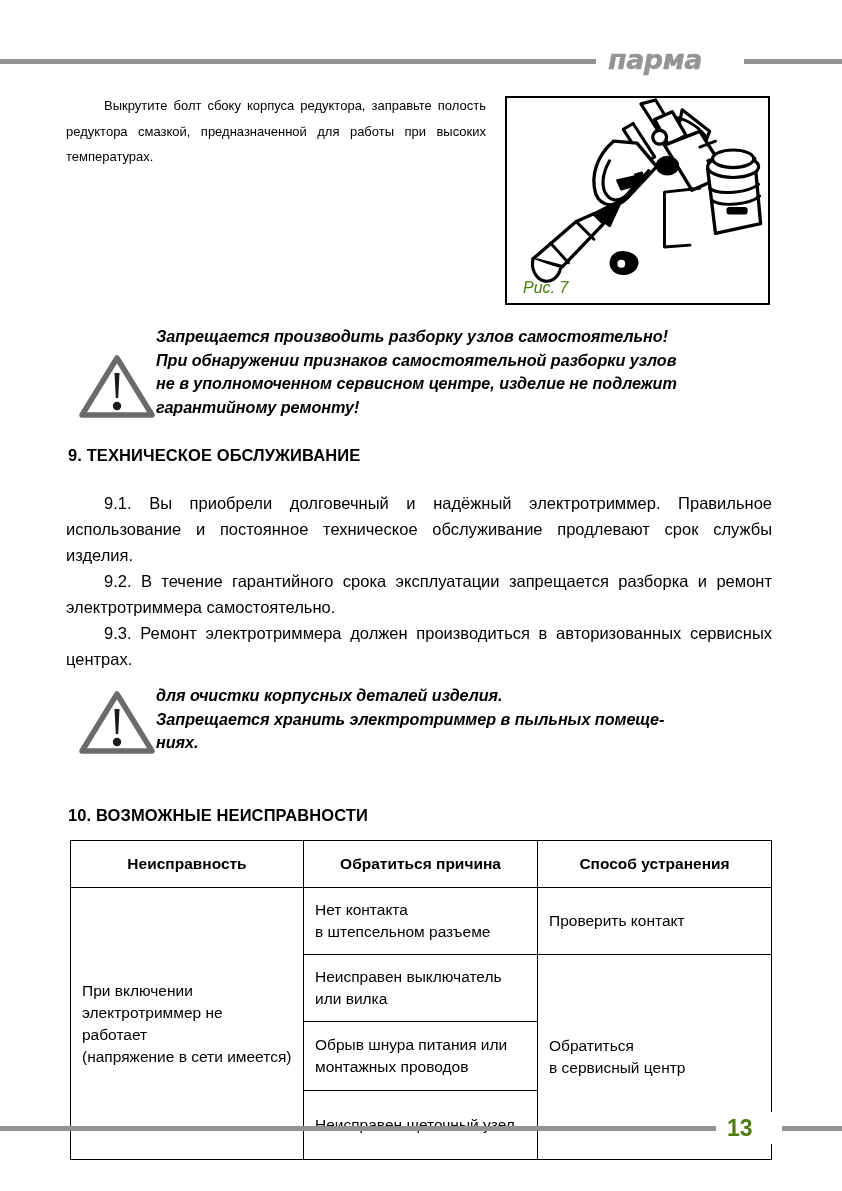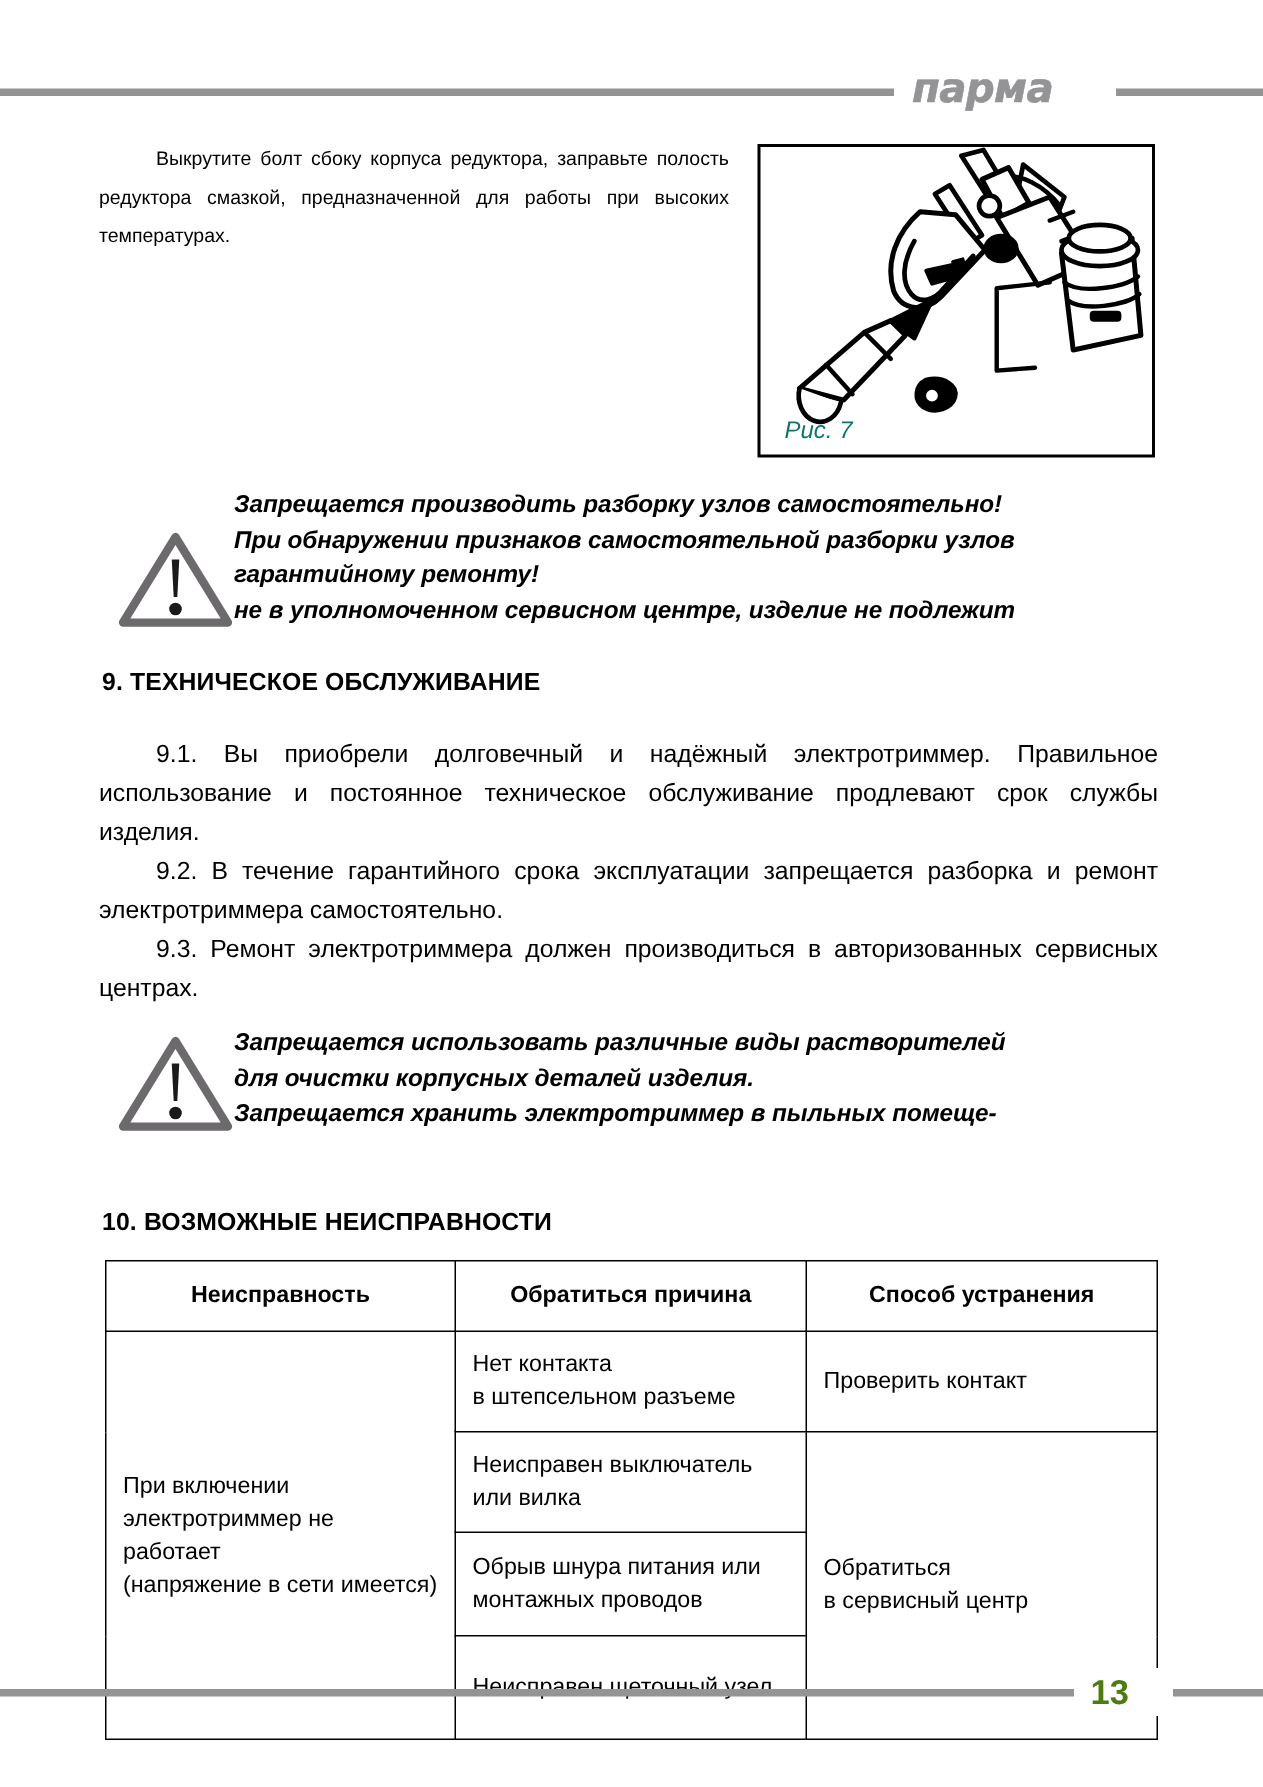--- a/index.html
+++ b/index.html
@@ -81,21 +81,21 @@
     top: 0;
     width: 100%;
     height: 100%;
   }
   .figure-caption {
     position: absolute;
     left: 16px;
     bottom: 6px;
     font-size: 16px;
     font-style: italic;
-    color: #0f766e;
+    color: #4d7c0f;
   }
 
   
   .warn {
     position: absolute;
     display: flex;
     align-items: flex-end;
   }
   .warn-icon {
     flex: 0 0 auto;
@@ -260,40 +260,40 @@
 
   <div class="warn" id="warn1">
     <svg class="warn-icon" viewBox="0 0 78 66">
       <path d="M39 5 L74 62 L4 62 Z" fill="none" stroke="#6d6a6d" stroke-width="5.5" stroke-linejoin="round"></path>
       <path d="M36.5 20 L41.5 20 L40.2 45 L37.8 45 Z" fill="#1a1a1a"></path>
       <circle cx="39" cy="53" r="4.2" fill="#1a1a1a"></circle>
     </svg>
     <div class="warn-text">
       <div>Запрещается производить разборку узлов самостоятельно!</div>
       <div>При обнаружении признаков самостоятельной разборки узлов</div>
+      <div>не в уполномоченном сервисном центре, изделие не подлежит</div>
       <div>гарантийному ремонту!</div>
-      <div>не в уполномоченном сервисном центре, изделие не подлежит</div>
     </div>
   </div>
 
   <div class="section-heading" id="heading9">9. ТЕХНИЧЕСКОЕ ОБСЛУЖИВАНИЕ</div>
   <div class="body-para" id="para91">9.1. Вы приобрели долговечный и надёжный электротриммер. Правильное использование и постоянное техническое обслуживание продлевают срок службы изделия.</div>
   <div class="body-para" id="para92">9.2. В течение гарантийного срока эксплуатации запрещается разборка и ремонт электротриммера самостоятельно.</div>
   <div class="body-para" id="para93">9.3. Ремонт электротриммера должен производиться в авторизованных сервисных центрах.</div>
 
   <div class="warn" id="warn2">
     <svg class="warn-icon" viewBox="0 0 78 66">
       <path d="M39 5 L74 62 L4 62 Z" fill="none" stroke="#6d6a6d" stroke-width="5.5" stroke-linejoin="round"></path>
       <path d="M36.5 20 L41.5 20 L40.2 45 L37.8 45 Z" fill="#1a1a1a"></path>
       <circle cx="39" cy="53" r="4.2" fill="#1a1a1a"></circle>
     </svg>
     <div class="warn-text">
-      <div>Запрещается использовать различные виды растворителей</div>
       <div>для очистки корпусных деталей изделия.</div>
       <div>Запрещается хранить электротриммер в пыльных помеще-</div>
+      <div>ниях.</div>
     </div>
   </div>
 
   <div class="section-heading" id="heading10">10. ВОЗМОЖНЫЕ НЕИСПРАВНОСТИ</div>
 
   <table class="fault-table">
     <colgroup>
       <col class="col-a">
         <col class="col-b">
         <col class="col-c">

